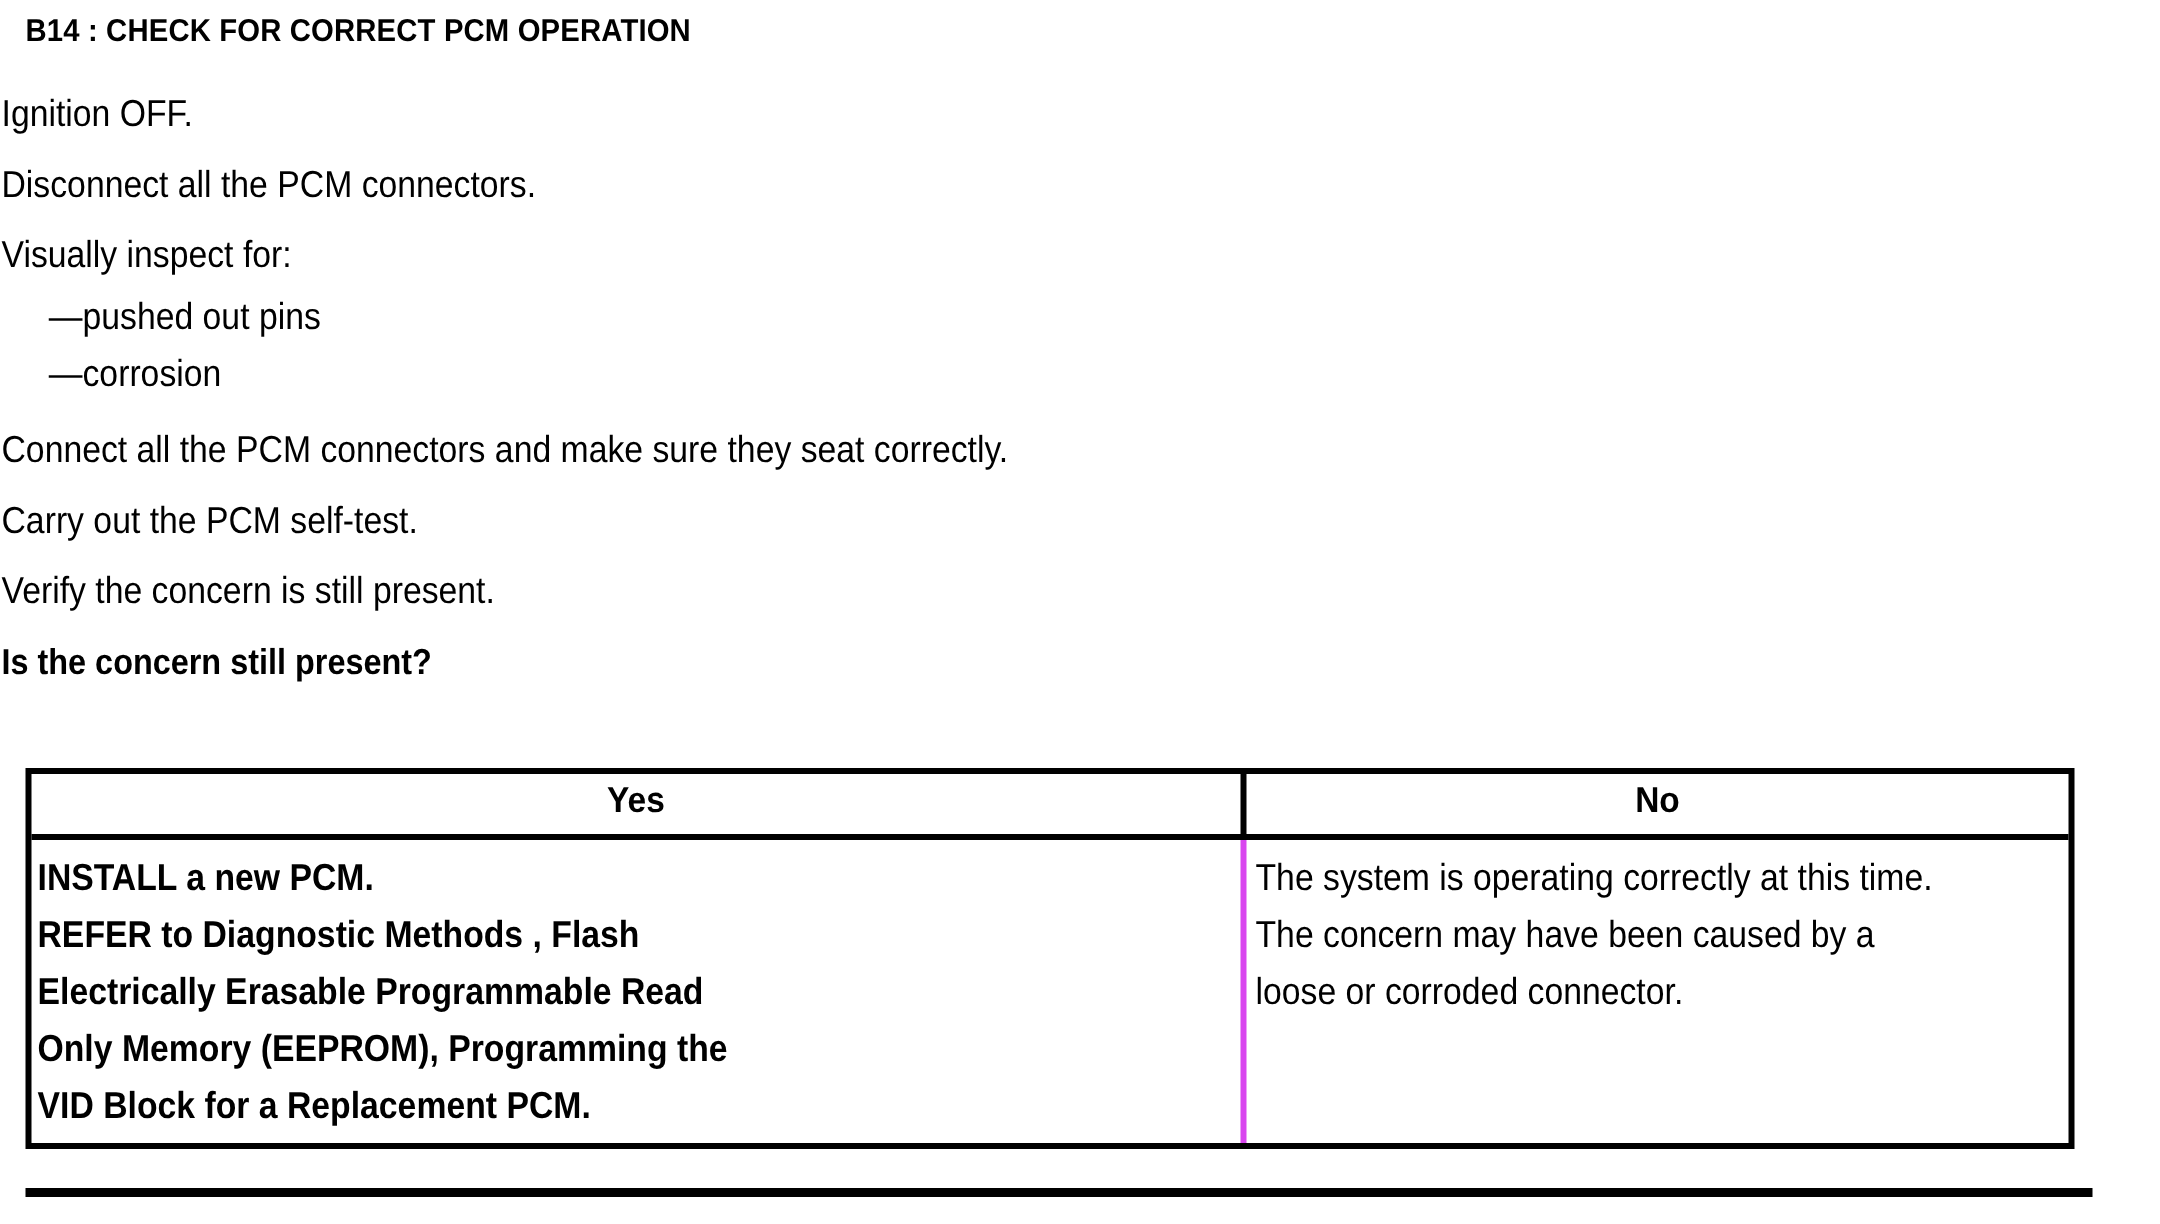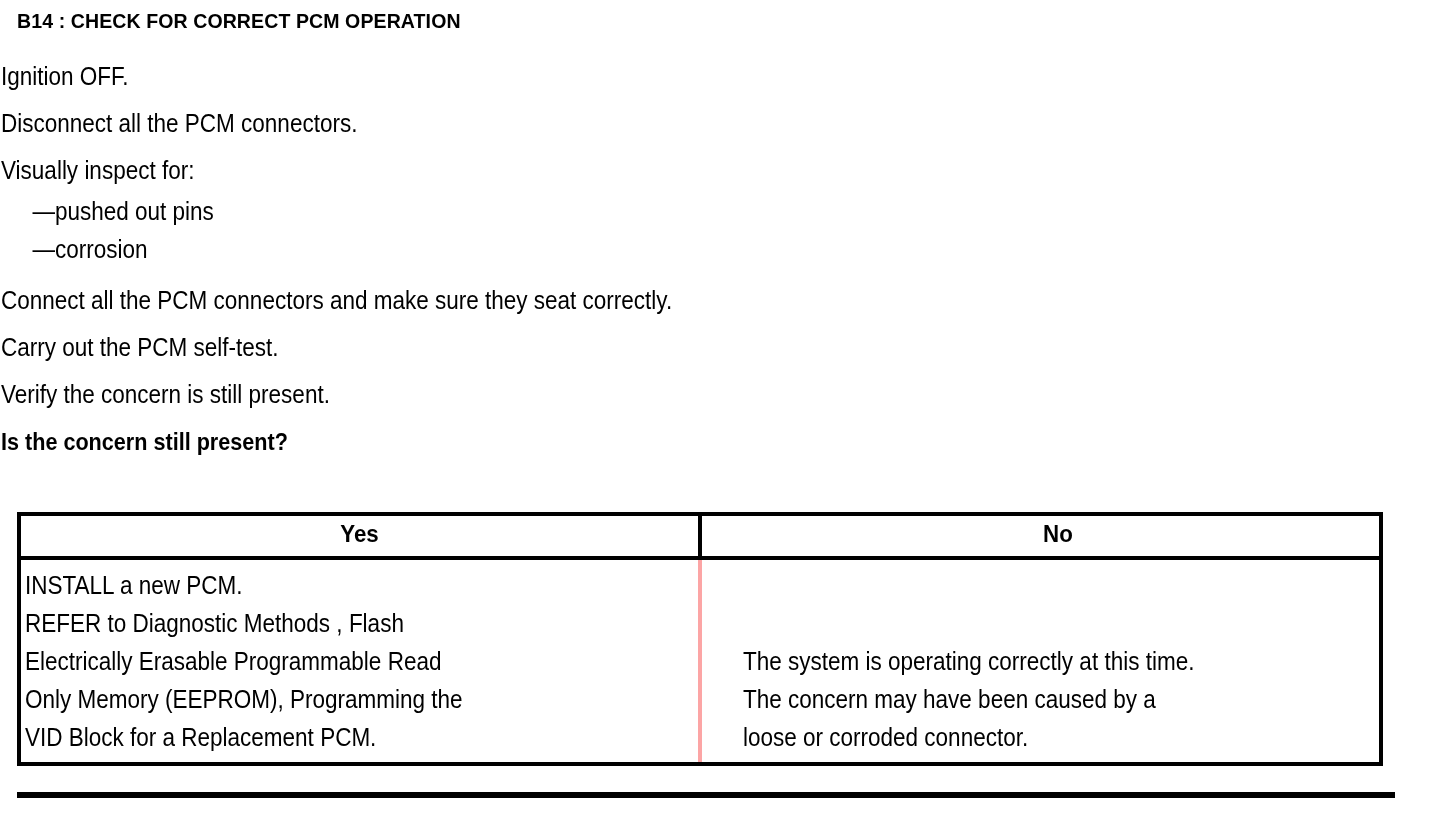--- a/index.html
+++ b/index.html
@@ -76,46 +76,45 @@
   .table-head {
     display: flex;
     border-bottom: 4px solid #000000;
     height: 40px;
   }
   .table-body {
     display: flex;
     min-height: 181px;
   }
   .col-yes {
-    width: 681px;
+    width: 810px;
     box-sizing: border-box;
     flex: none;
   }
   .col-no {
     flex: 1 1 auto;
     box-sizing: border-box;
-    margin-left: 35px;
   }
   .table-head .col-yes { border-right: 4px solid #000000; }
-  .table-body .col-yes { border-right: 4px solid #fca5a5; }
+  .table-body .col-yes { border-right: 4px solid #d946ef; font-weight: bold; }
 
   .head-label {
     text-align: center;
     font-size: 24px;
     font-weight: bold;
     line-height: 36px;
     transform: scaleX(0.93);
   }
 
   .cell-yes {
     padding: 6px 4px 6px 4px;
   }
   .cell-no {
     display: flex;
-    align-items: flex-end;
+    align-items: flex-start;
     height: 100%;
     box-sizing: border-box;
     padding: 6px 4px 6px 6px;
   }
   .cell-line {
     font-size: 25px;
     line-height: 38px;
     white-space: nowrap;
     transform: scaleX(0.90);
     transform-origin: left center;

